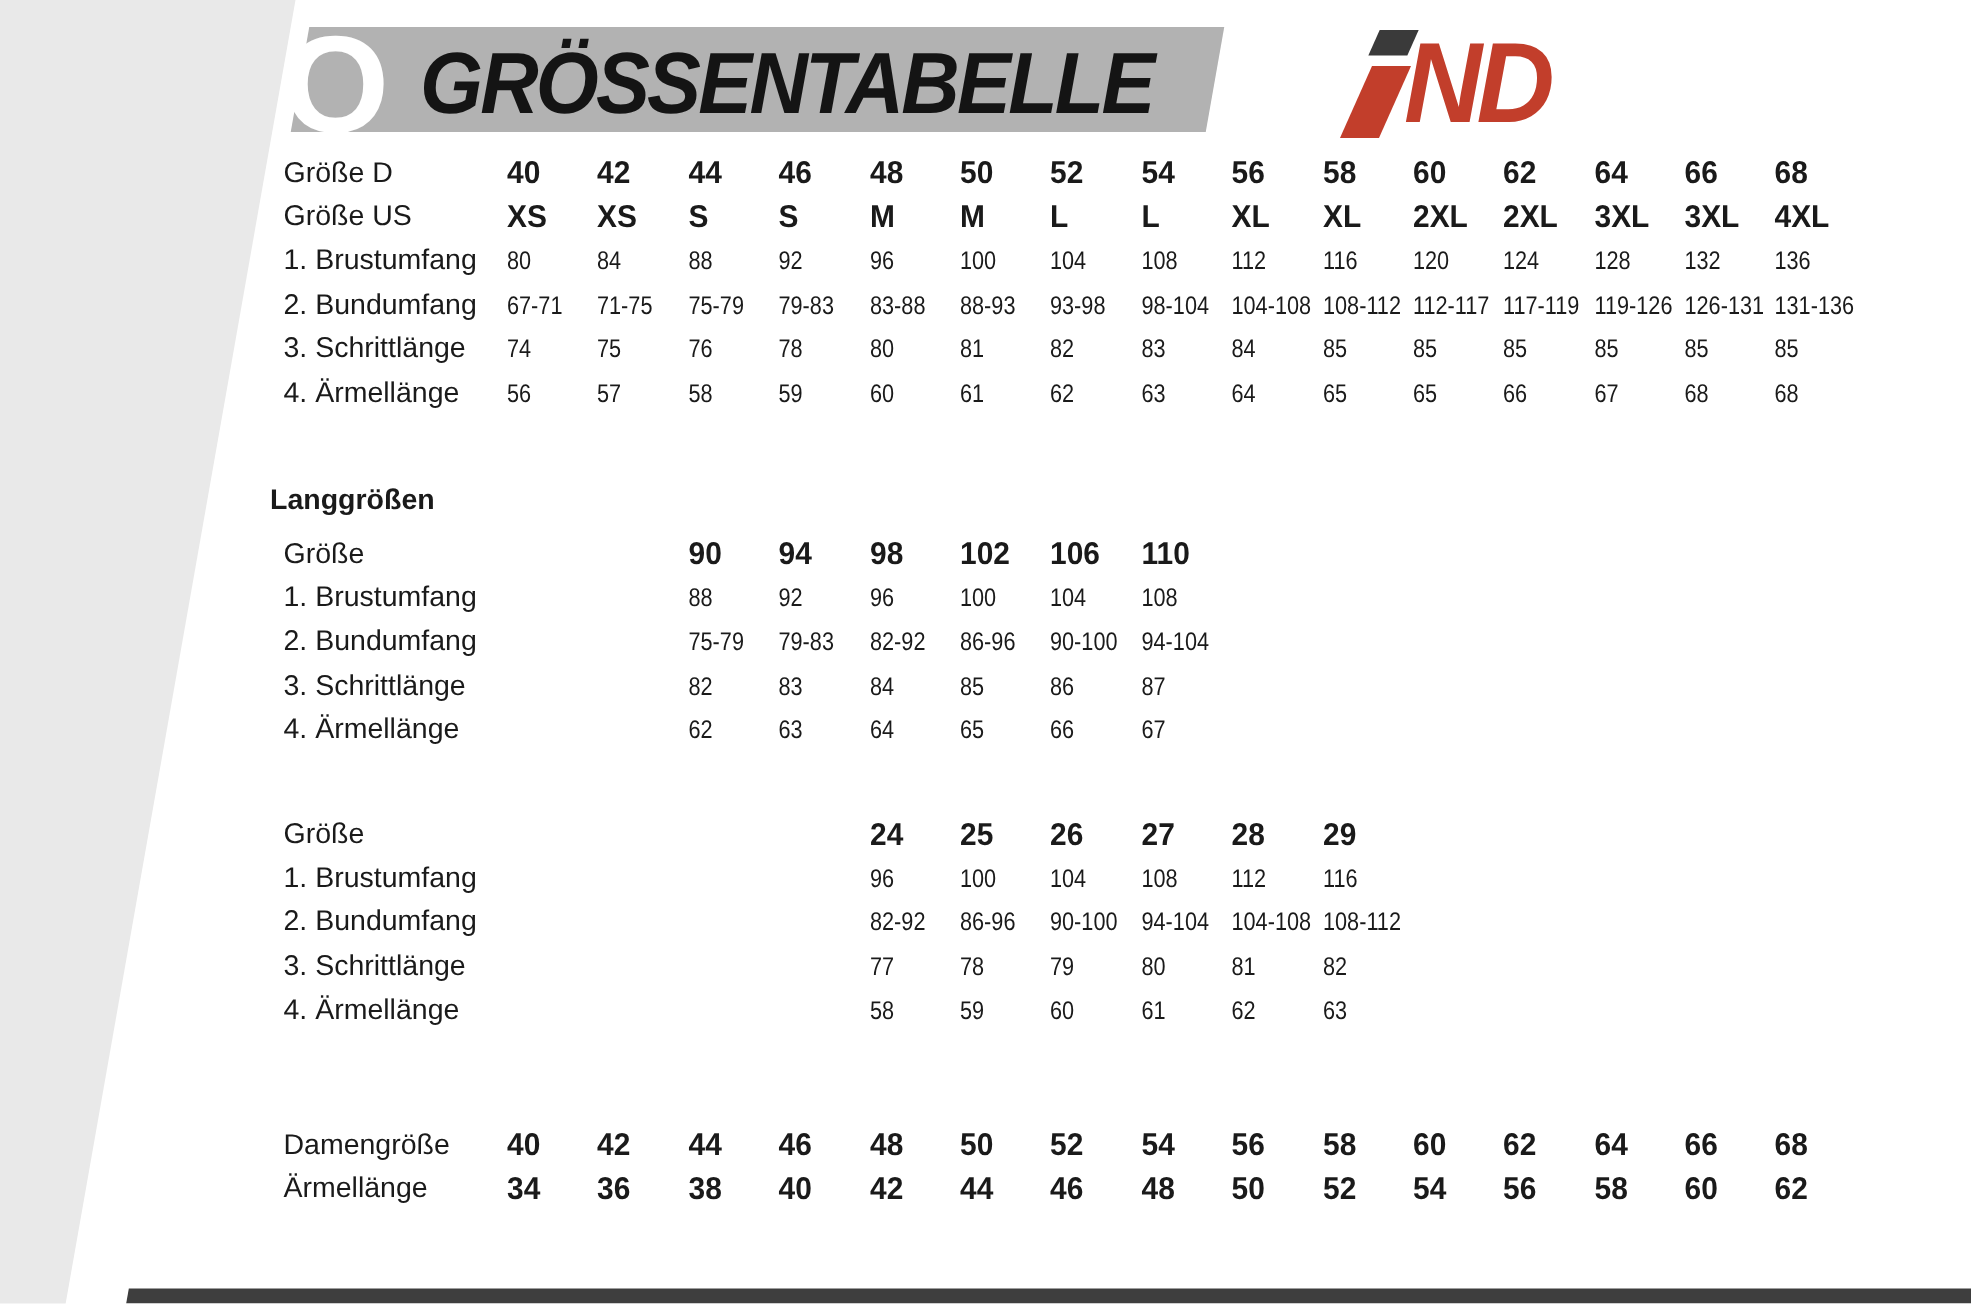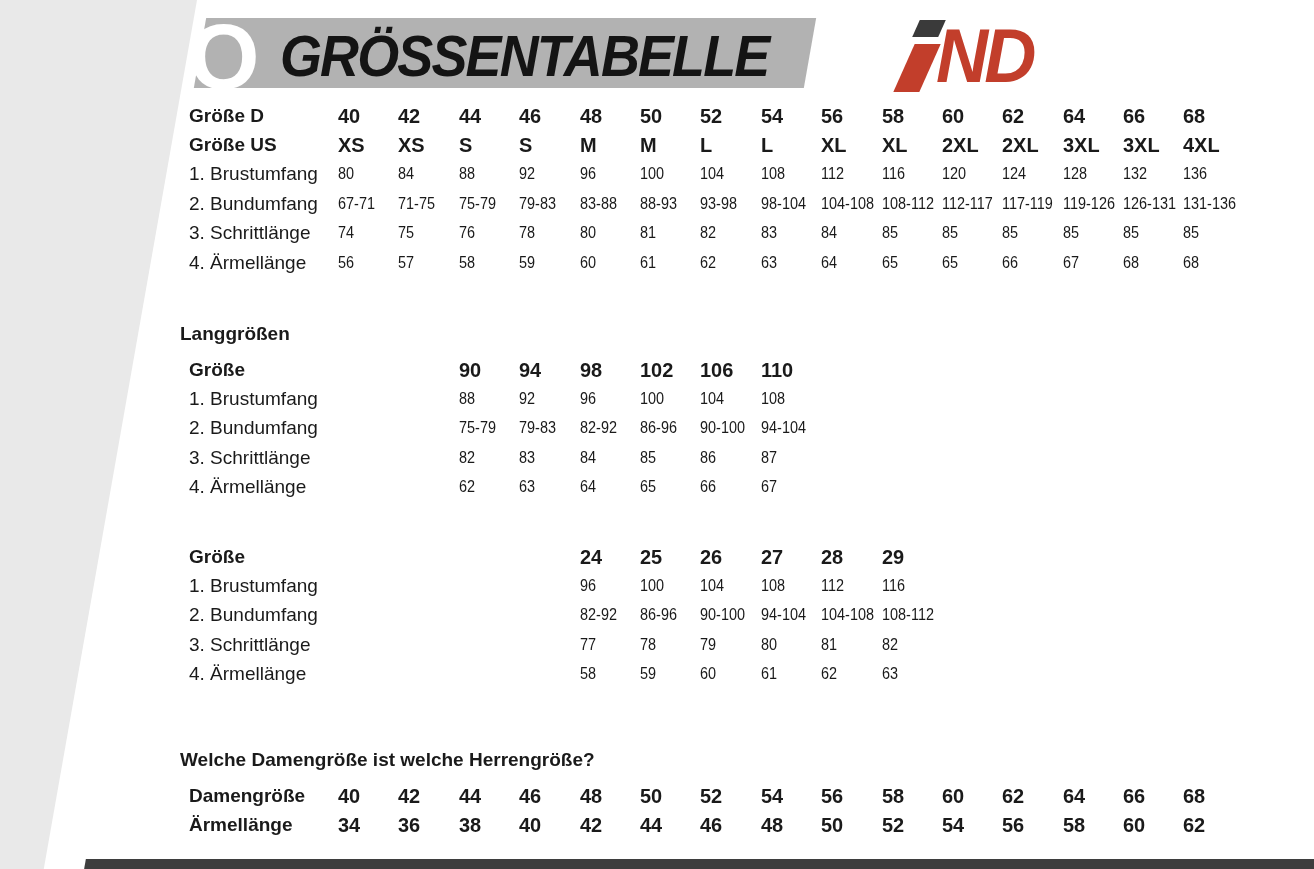--- a/index.html
+++ b/index.html
@@ -66,21 +66,21 @@
     font-weight:bold;font-size:19px;line-height:22px;margin-bottom:10px;
     white-space:nowrap;
   }
   .grid{
     display:grid;
     grid-template-columns:158px repeat(15,60.4px);
     grid-auto-rows:29.4px;
     align-items:center;
   }
   .rlabel{padding-left:9px;font-size:19px;white-space:nowrap;}
-  .rlabel.bold{font-weight:bold;}
+  .rlabel.bold{font-weight:normal;}
   .cell{
     font-size:17px;white-space:nowrap;
     transform:scaleX(0.85);transform-origin:0 50%;
   }
   .cell.sv{
     font-size:21px;font-weight:bold;
     transform:scaleX(0.95);transform-origin:0 50%;
   }
 </style>
 </head>
@@ -364,21 +364,20 @@
         <div class="cell">62</div>
         <div class="cell">63</div>
         <div class="cell"></div>
         <div class="cell"></div>
         <div class="cell"></div>
         <div class="cell"></div>
         <div class="cell"></div>
       </div>
     </div>
     <div class="section" style="top: 749px;">
-      <div class="section-title">Welche Damengröße ist welche Herrengröße?</div>
       <div class="grid">
         <div class="rlabel bold">Damengröße</div>
         <div class="cell sv">40</div>
         <div class="cell sv">42</div>
         <div class="cell sv">44</div>
         <div class="cell sv">46</div>
         <div class="cell sv">48</div>
         <div class="cell sv">50</div>
         <div class="cell sv">52</div>
         <div class="cell sv">54</div>

